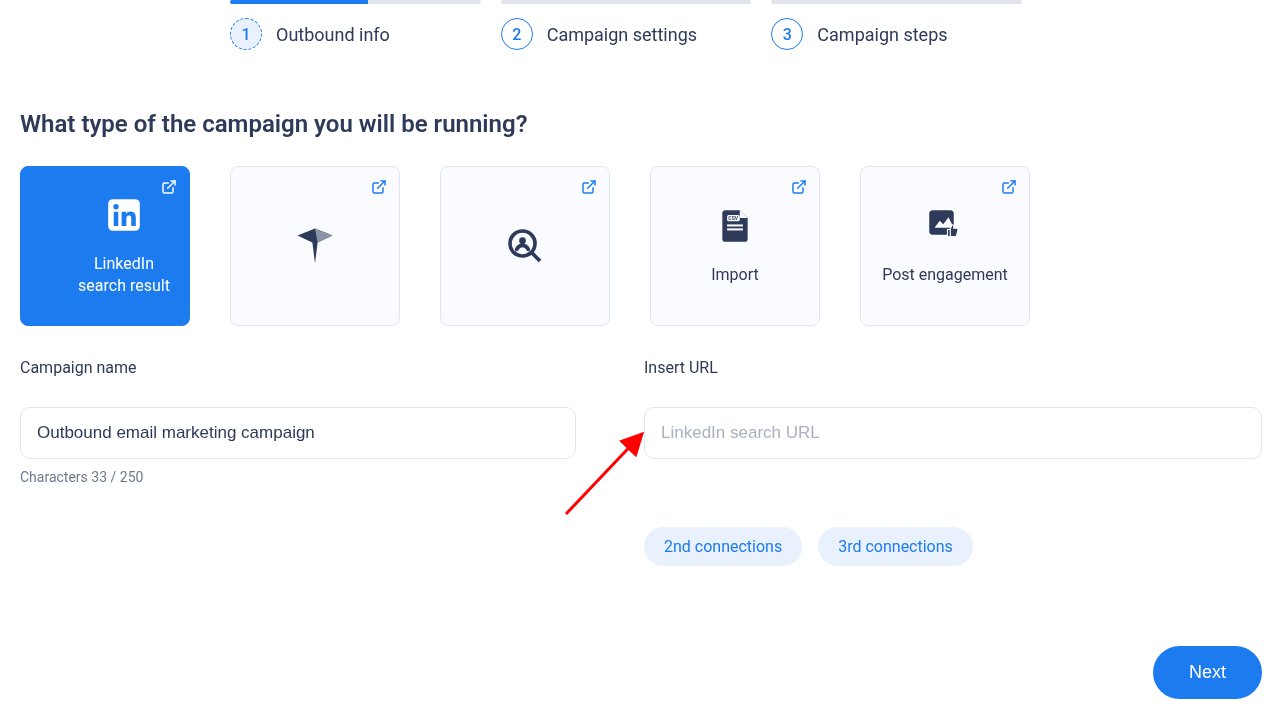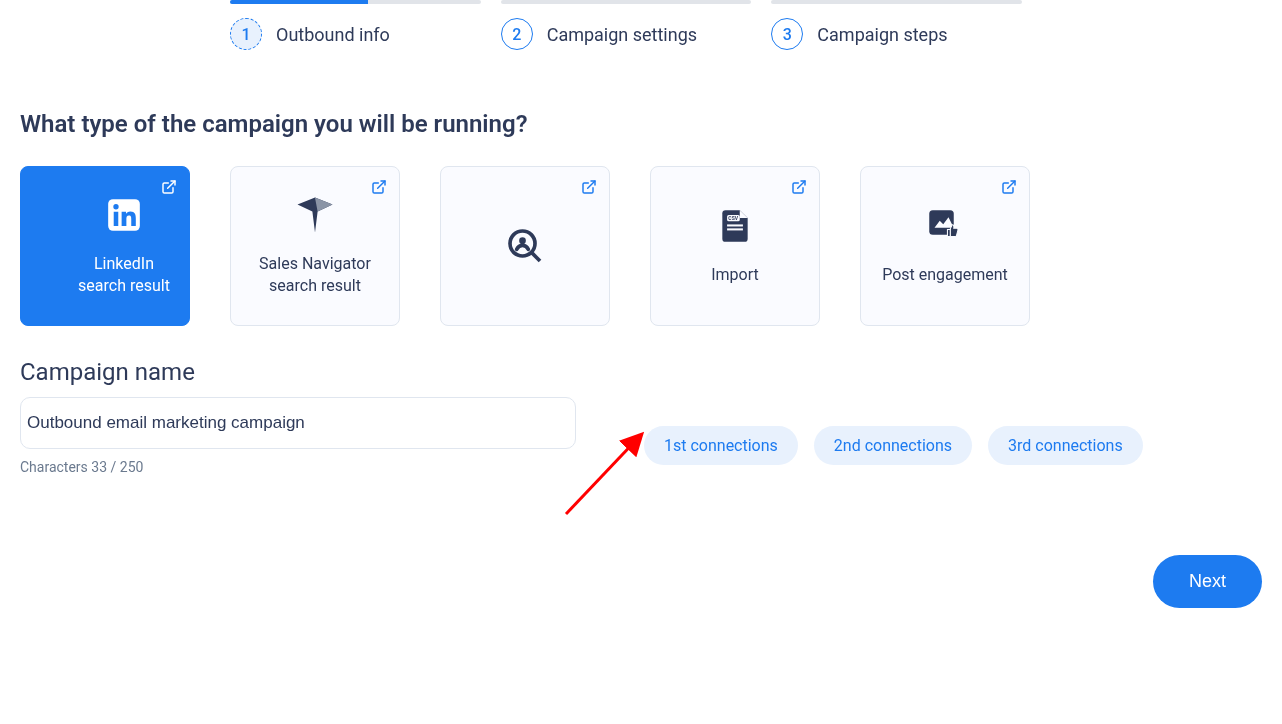--- a/index.html
+++ b/index.html
@@ -135,30 +135,30 @@
 
   
   .form-row {
     display: flex;
     gap: 68px;
     margin-bottom: 40px;
   }
   .form-col { flex: 1; min-width: 0; position: relative; }
   .form-col.narrow { flex: 0 0 556px; }
   .field-label {
-    font-size: 24px;
-    color: var(--dark-navy);
-    margin-bottom: 11px;
+    font-size: 16px;
+    color: var(--dark-navy);
+    margin-bottom: 30px;
   }
   .text-input {
     width: 100%;
     height: 52px;
     border: 1px solid var(--border);
     border-radius: 10px;
-    padding: 0 6px;
+    padding: 0 16px;
     font-size: 17px;
     color: var(--dark-navy);
     background: #fff;
     outline: none;
   }
   .text-input::placeholder { color: #a8b1bf; }
   .char-counter {
     font-size: 14px;
     color: var(--muted);
     margin-top: 10px;
@@ -263,21 +263,20 @@
           <polyline points="15 3 21 3 21 9"></polyline>
           <line x1="10" y1="14" x2="21" y2="3"></line>
         </svg>
     </span>
     <span class="card-icon">
       <svg width="42" height="42" viewBox="0 0 24 24" fill="currentColor">
           <path d="M12 2 22 6l-8.5 4L12 22 10.5 10 2 6z" fill="#2e3a59"></path>
           <path d="M12 2 22 6l-8.5 4z" fill="#8a94a6"></path>
         </svg>
     </span>
-    <span class="card-label">Sales Navigator search result</span>
   </div>
 
   <div class="card">
     <span class="ext-icon">
       <svg width="16" height="16" viewBox="0 0 24 24" fill="none" stroke="currentColor" stroke-width="2.2" stroke-linecap="round" stroke-linejoin="round">
           <path d="M18 13v6a2 2 0 0 1-2 2H5a2 2 0 0 1-2-2V8a2 2 0 0 1 2-2h6"></path>
           <polyline points="15 3 21 3 21 9"></polyline>
           <line x1="10" y1="14" x2="21" y2="3"></line>
         </svg>
     </span>
@@ -334,34 +333,35 @@
 
 </div>
 
 <div class="form-row">
   <div class="form-col narrow">
     <div class="field-label">Campaign name</div>
     <input class="text-input" type="text" value="Outbound email marketing campaign" style="">
     <div class="char-counter">Characters 33 / 250</div>
   </div>
   <div class="form-col">
+    <div class="field-label">Insert URL</div>
+    <input class="text-input" type="text" placeholder="LinkedIn search URL" style="">
 
     
     <svg class="arrow-annotation" style="left:-86px; top:64px;" width="100" height="100" viewBox="0 0 100 100">
       <defs>
         <marker id="ah" markerWidth="8" markerHeight="8" refX="6" refY="4" orient="auto">
           <polygon points="0 0, 8 4, 0 8" fill="#ff0000"></polygon>
         </marker>
       </defs>
       <line x1="8" y1="92" x2="82" y2="14" stroke="#ff0000" stroke-width="3" marker-end="url(#ah)"></line>
     </svg>
 
     
     <div class="chips">
-      <div class="chip">1st connections</div>
       <div class="chip">2nd connections</div>
       <div class="chip">3rd connections</div>
     </div>
   </div>
 </div>
 
 <div class="next-row">
   <button class="next-btn">Next</button>
 </div>
 

